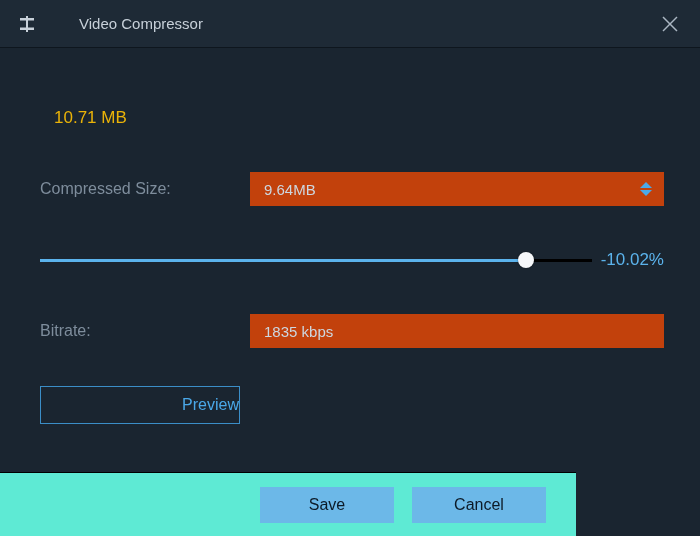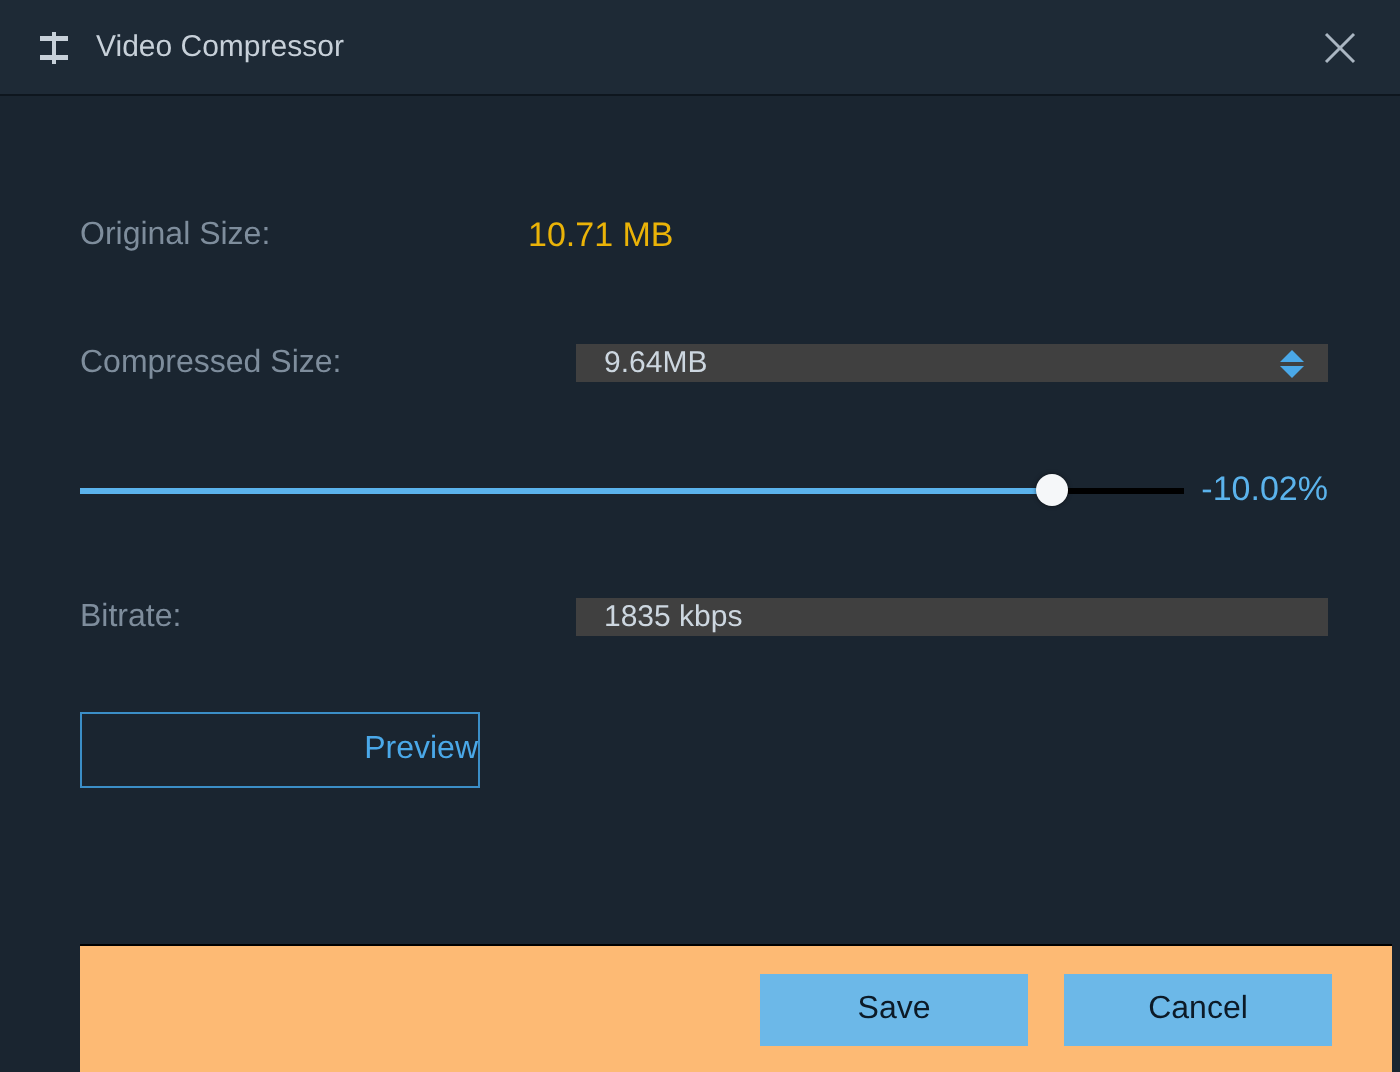--- a/index.html
+++ b/index.html
@@ -10,20 +10,21 @@
     color: #8a99a8;
     font-size: 15px;
   }
   .titlebar {
     height: 48px;
     background: #1e2a36;
     display: flex;
     align-items: center;
     padding: 0 16px 0 18px;
     border-bottom: 1px solid #0e161e;
+    gap: 31px;
   }
   .titlebar .app-icon {
     width: 18px; height: 18px;
     display: flex; align-items: center; justify-content: center;
     margin-right: 12px;
   }
   .titlebar .title {
     color: #c7d0d9;
     font-size: 15px;
     flex: 1;
@@ -51,30 +52,29 @@
     flex: 1;
     display: flex;
     align-items: center;
   }
   .static-value {
     color: #eab308;
     font-size: 17px;
     padding-left: 14px;
   }
   .field {
-    background: #404040;
-    height: 19px;
+    background: #c2410c;
+    height: 34px;
     display: flex;
     align-items: center;
     padding: 0 14px;
     color: #cdd7e0;
     font-size: 15px;
     flex: 1;
     position: relative;
-    margin-left: 38px;
   }
   .spinner-field {
     padding-right: 26px;
   }
   .spinner-arrows {
     position: absolute;
     right: 6px;
     top: 0;
     height: 100%;
     width: 18px;
@@ -140,30 +140,29 @@
     display: flex;
     align-items: center;
     justify-content: flex-end;
     margin-top: -6px;
   }
 
   .footer {
     position: absolute;
     bottom: 0;
     left: 0;
-    width: 656px;
+    width: 576px;
     height: 64px;
     border-top: 1px solid #000;
     display: flex;
     align-items: center;
     justify-content: flex-end;
     gap: 18px;
     padding-right: 30px;
-    background: #fdba74;
-    margin-left: 40px;
+    background: #5eead4;
   }
   .footer .btn {
     width: 134px;
     height: 36px;
     background: #6cb8e8;
     color: #0c1a27;
     font-size: 16px;
     display: flex;
     align-items: center;
     justify-content: center;
@@ -187,21 +186,20 @@
     <svg width="18" height="18" viewBox="0 0 18 18">
       <line x1="2" y1="2" x2="16" y2="16" stroke="#aab6c2" stroke-width="1.5"></line>
       <line x1="16" y1="2" x2="2" y2="16" stroke="#aab6c2" stroke-width="1.5"></line>
     </svg>
   </span>
 </div>
 
 <div class="content">
 
   <div class="row">
-    <div class="label">Original Size:</div>
     <div class="value-area">
       <div class="static-value">10.71 MB</div>
     </div>
   </div>
 
   <div class="row">
     <div class="label">Compressed Size:</div>
     <div class="value-area">
       <div class="field spinner-field">
         <span>9.64MB</span>

